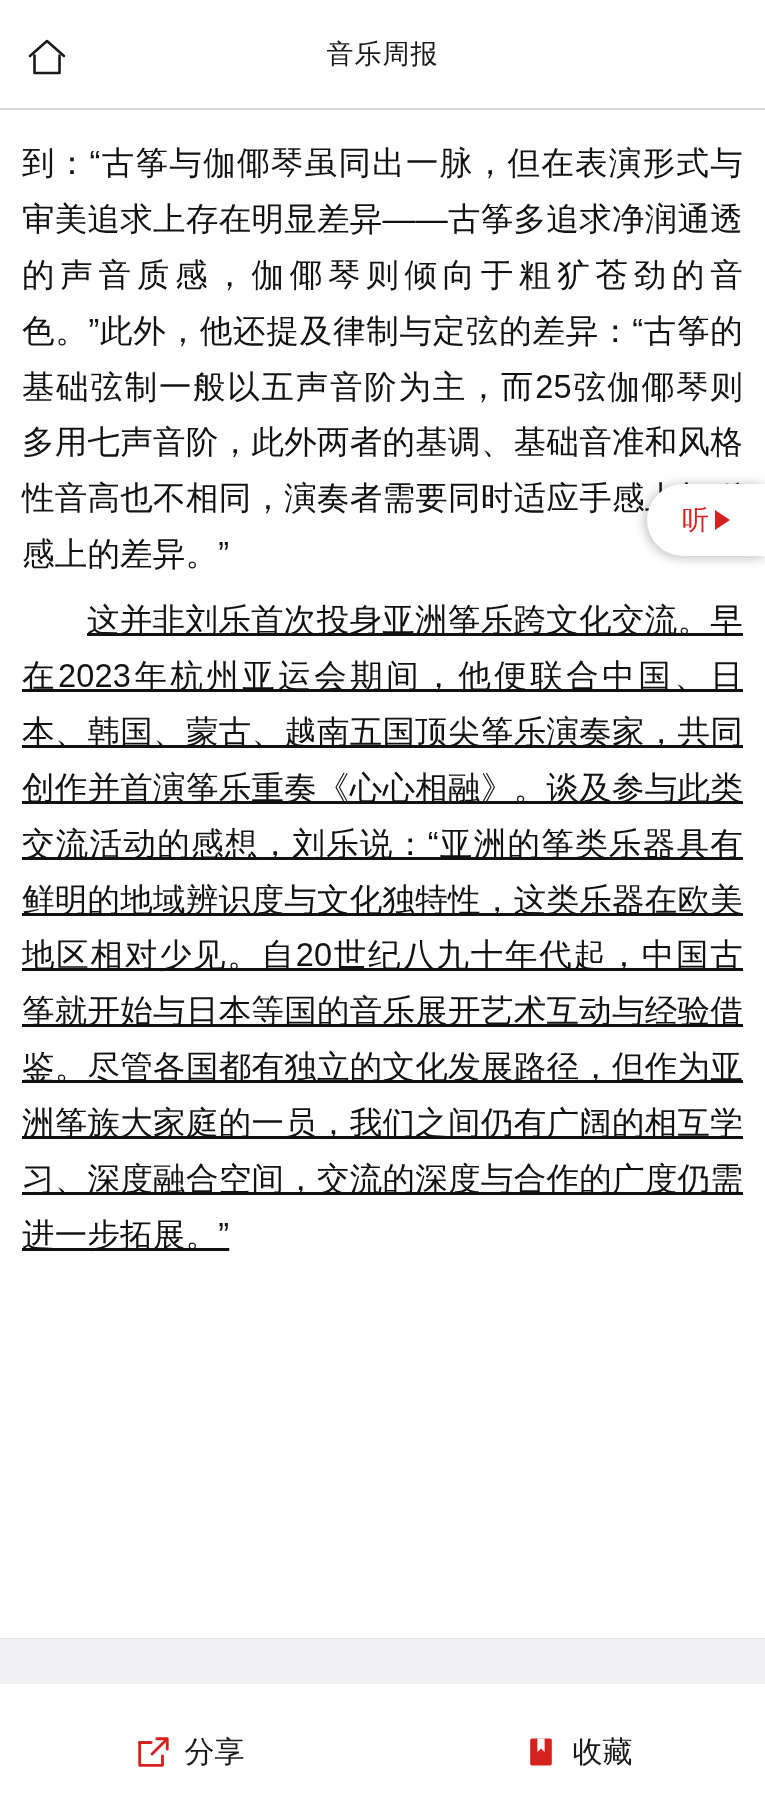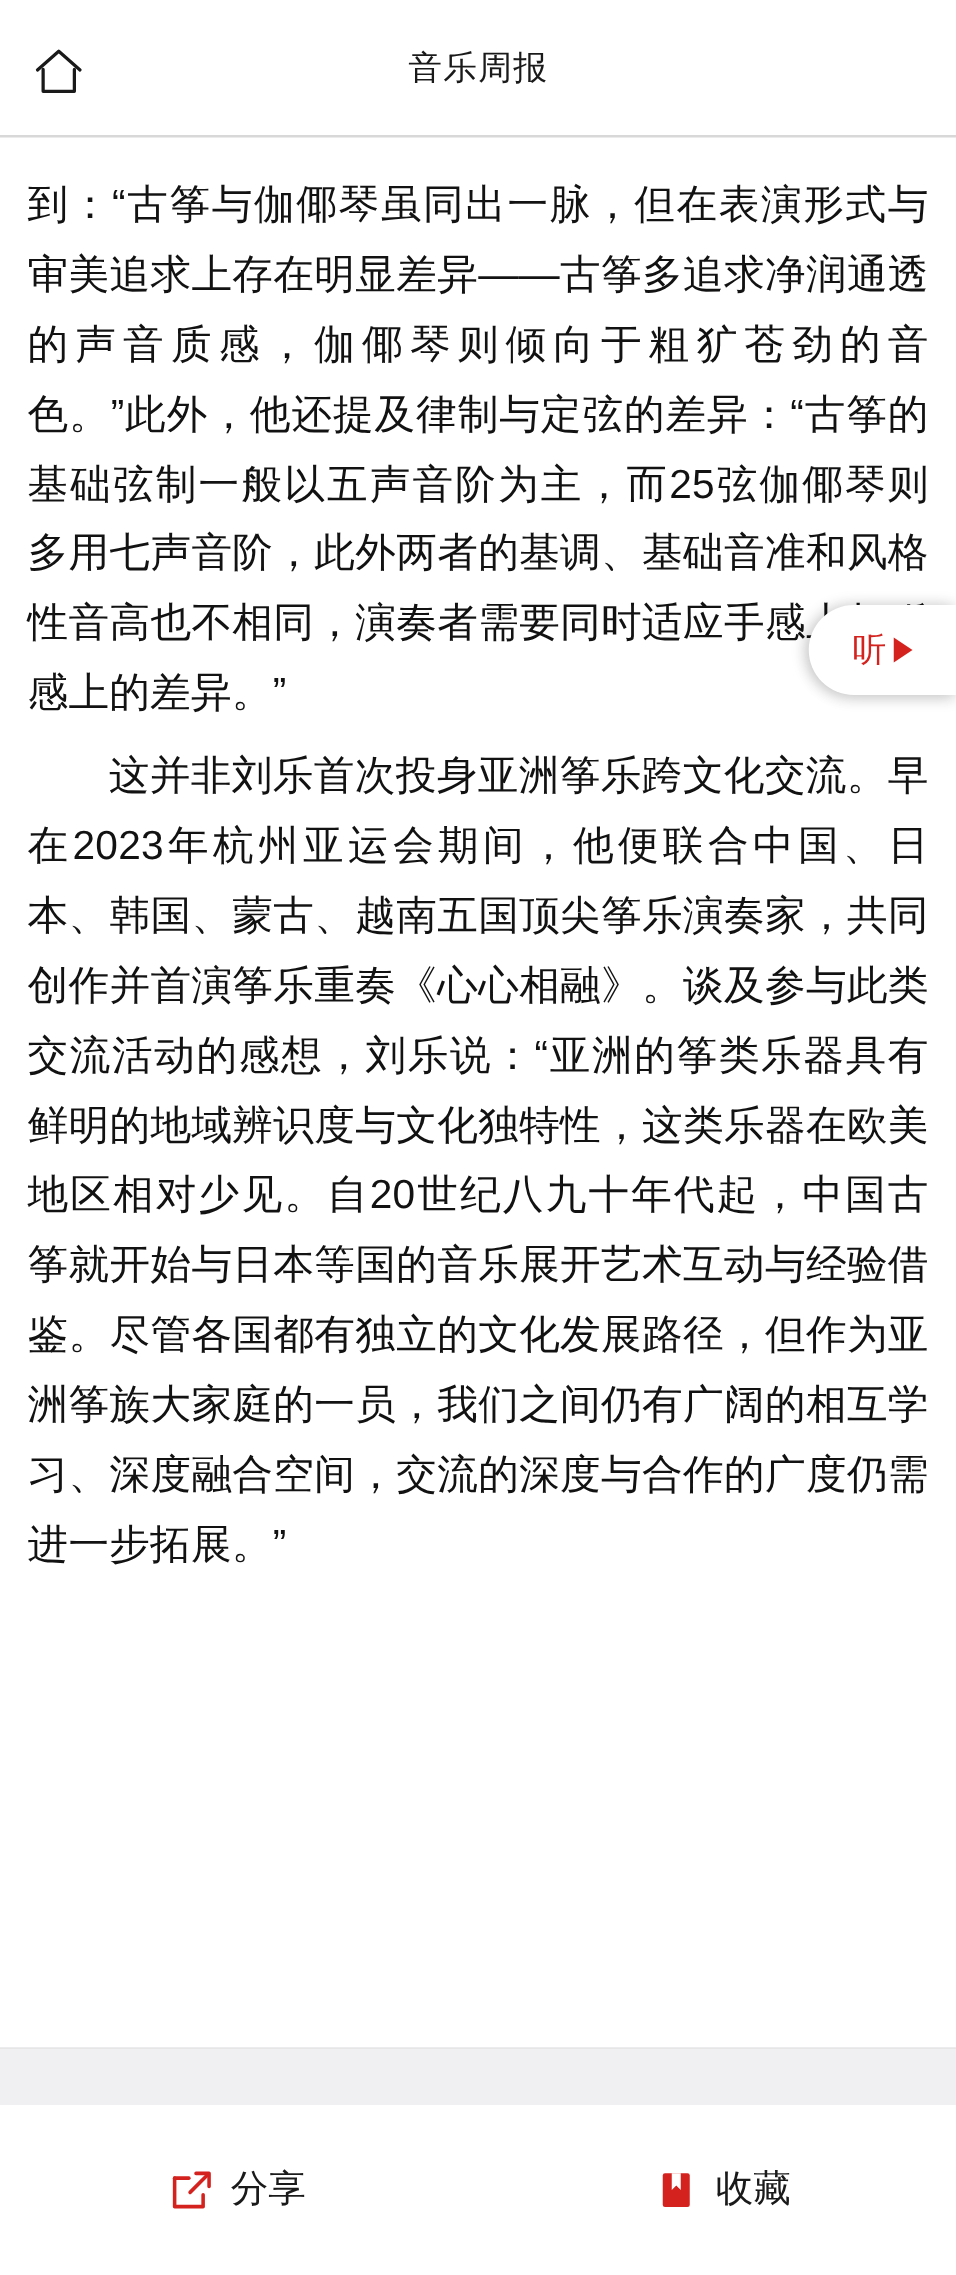--- a/index.html
+++ b/index.html
@@ -64,21 +64,21 @@
   .para {
     font-size: 32.5px;
     line-height: 1.72;
     color: #121212;
     text-align: justify;
     text-justify: inter-ideograph;
     margin: 0 0 10px 0;
     letter-spacing: 0.2px;
     font-family: "Liberation Sans", sans-serif;
   }
-  .para.indent { text-indent: 2em; }
+  .para.indent { text-indent: 2em; text-decoration: underline; }
 
   
   .listen-btn {
     position: absolute;
     right: 0;
     top: 374px;
     width: 118px;
     height: 72px;
     background: #ffffff;
     border-top-left-radius: 38px;

